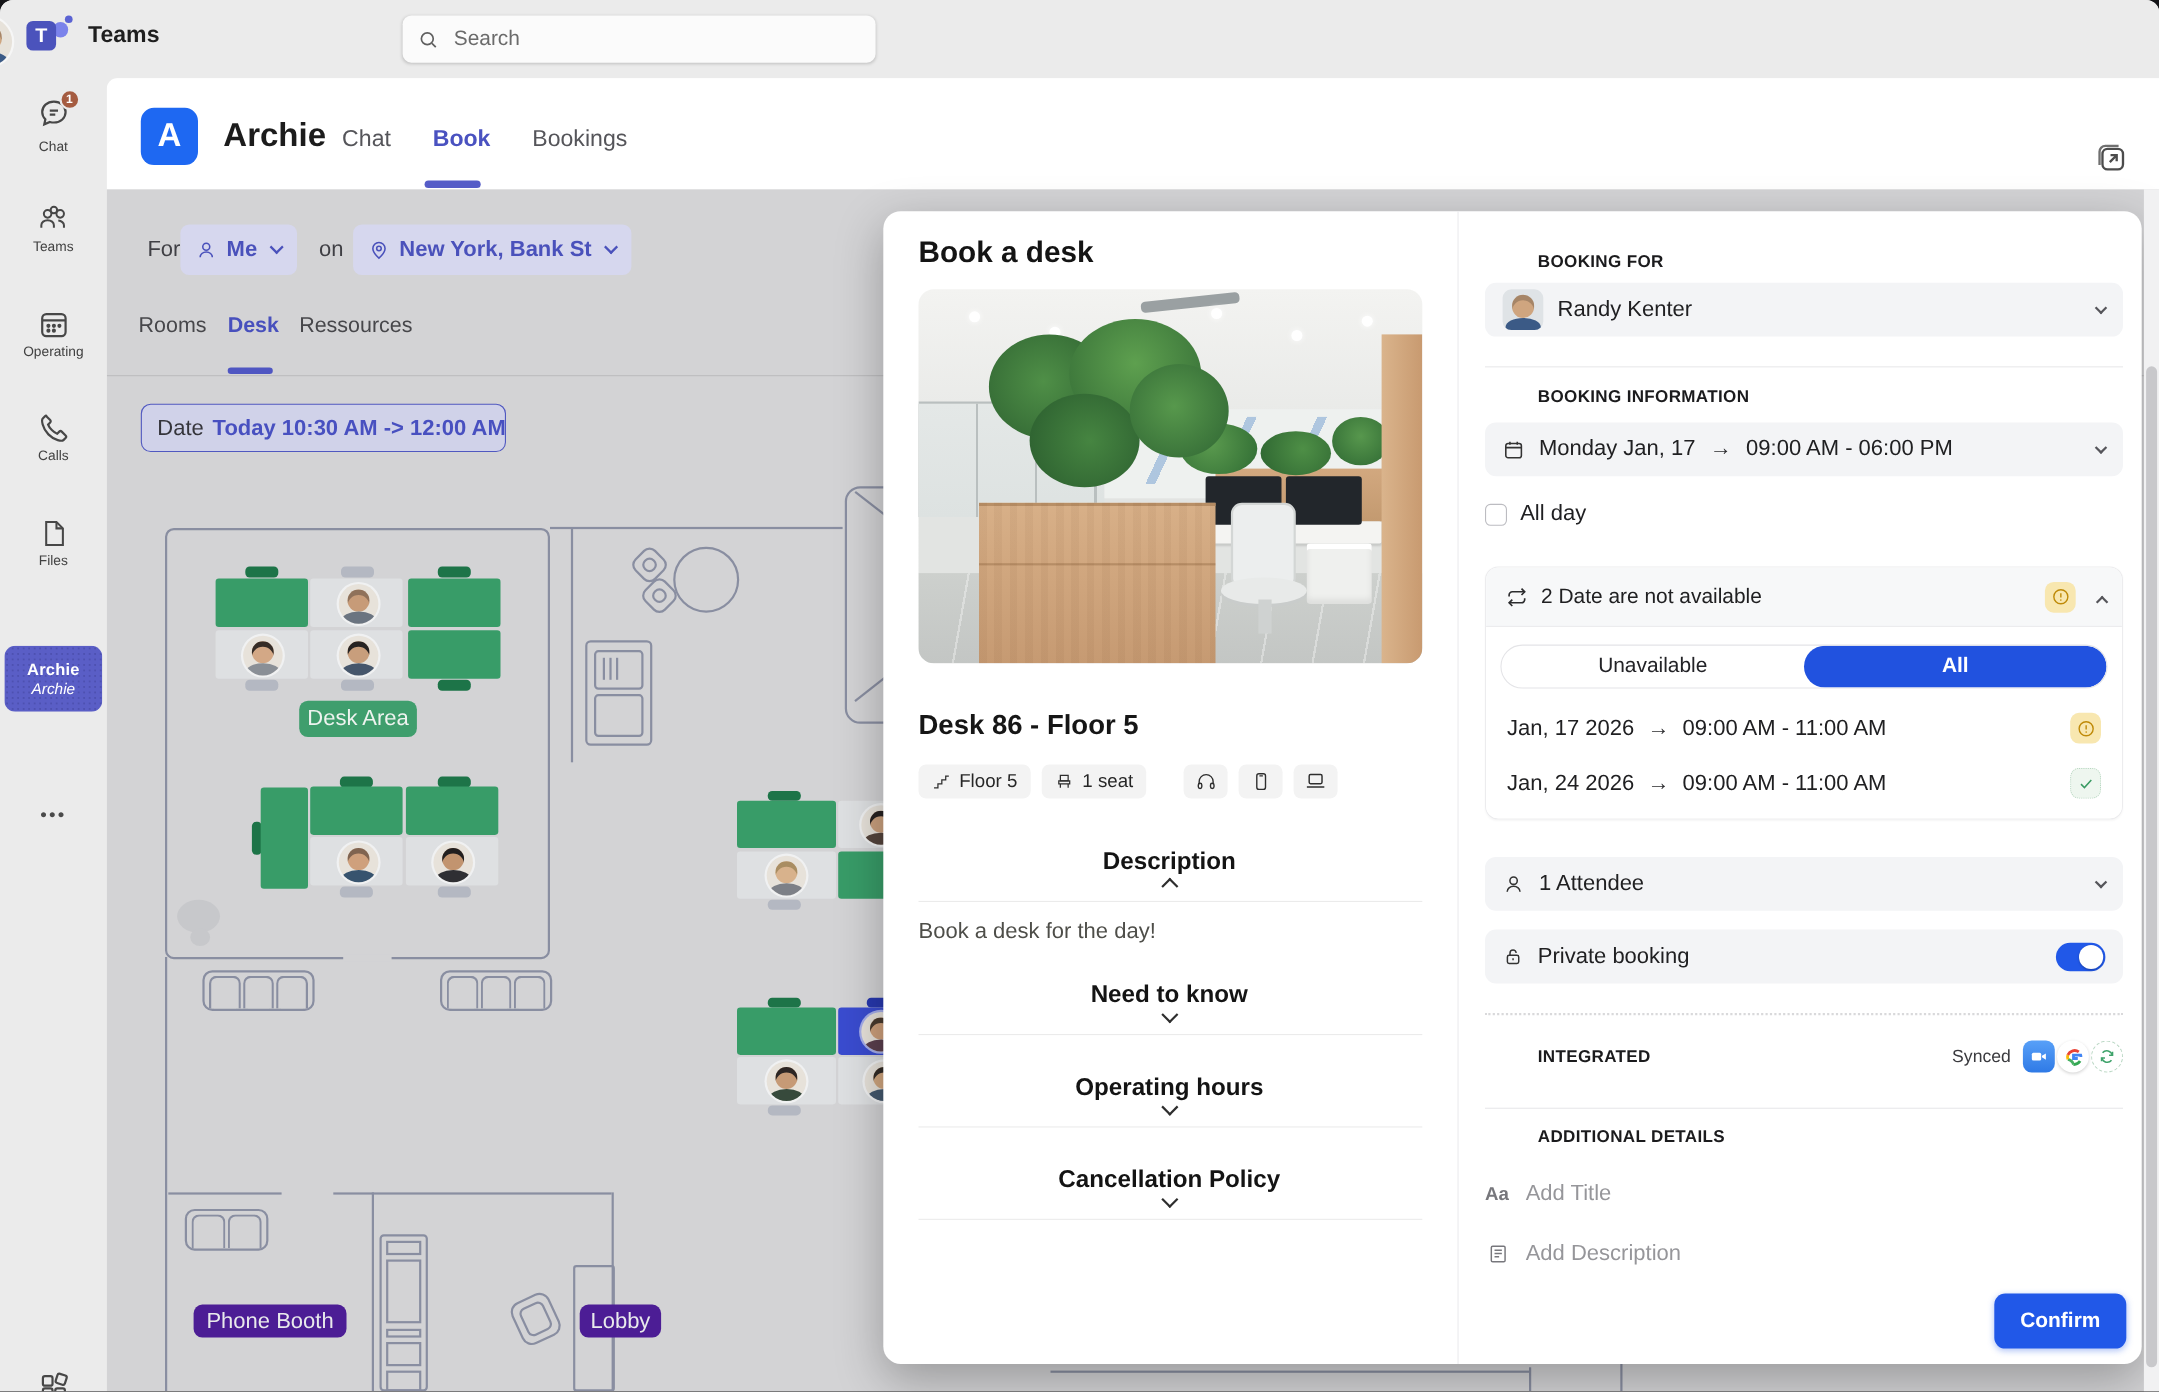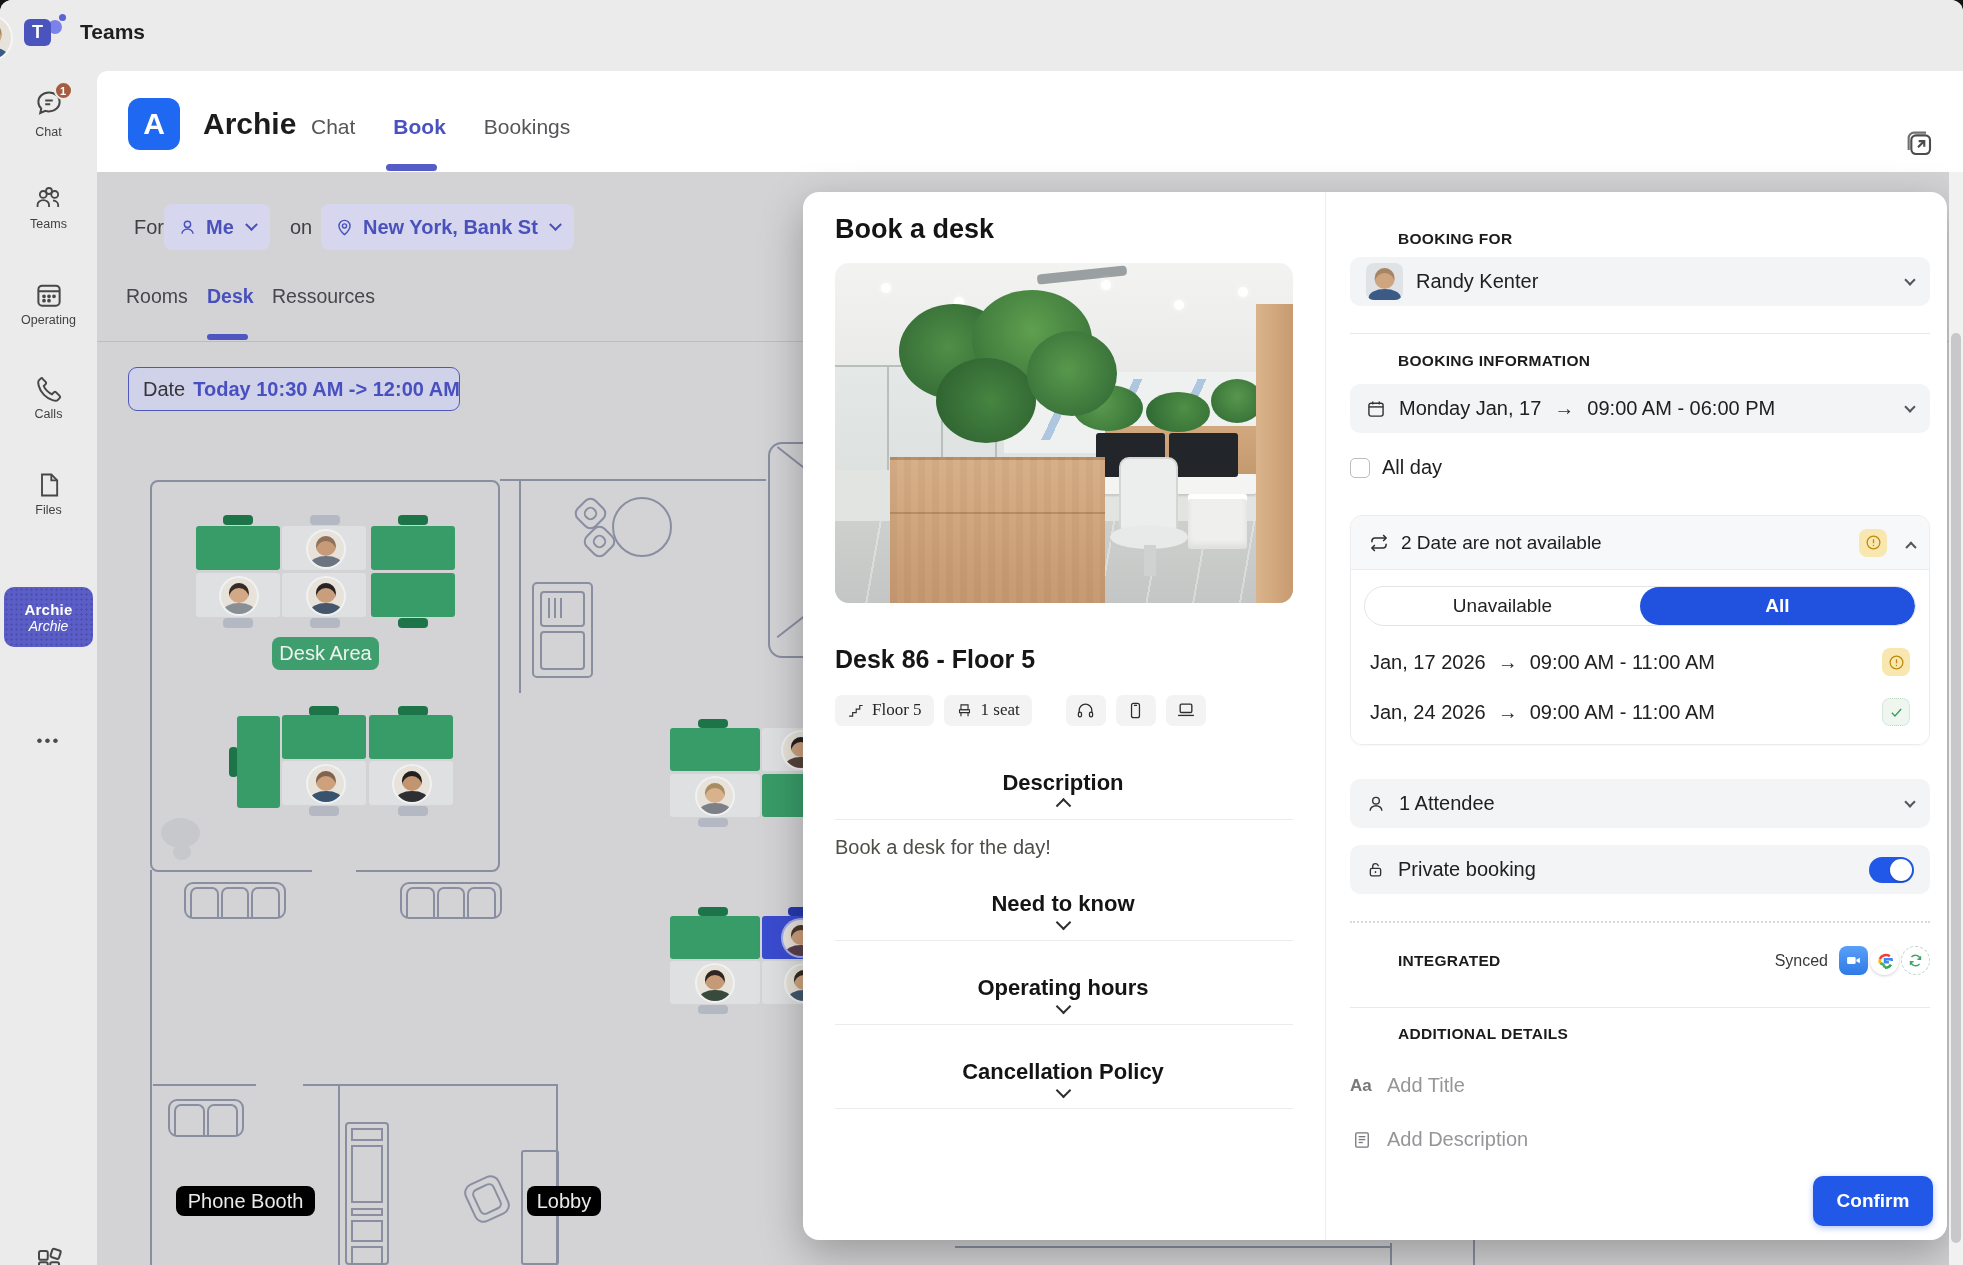--- a/index.html
+++ b/index.html
@@ -70,21 +70,21 @@
   .desk.g{background:#389c68;}
   .desk.e{background:#dee0e2;}
   .desk.b{background:#3a4cd0;}
   .chairtab{position:absolute;border-radius:4px;}
   .chairtab.dg{background:#1d7448;}
   .chairtab.gy{background:#b4b8c2;}
   .chairtab.nv{background:#2738ae;}
   .mface{position:absolute;width:36px;height:36px;}
   .maplabel{position:absolute;border-radius:8px;display:flex;align-items:center;justify-content:center;font-size:20px;}
   .maplabel.green{background:#3f9e6d;color:#eef3ef;}
-  .maplabel.gray{background:#000000;color:#e9eaec;}
+  .maplabel.gray{background:#4c1d95;color:#e9eaec;}
   .sofa{position:absolute;border:2px solid #898ea1;border-radius:9px;display:flex;gap:0;padding:3px 3px 0 3px;}
   .cush{flex:1;border:2px solid #898ea1;border-bottom:none;border-radius:7px 7px 0 0;margin:0 1px;}
   .diamond{position:absolute;border:2px solid #898ea1;border-radius:8px;transform:rotate(45deg);}
   .diamond i{position:absolute;inset:5px;border:2px solid #898ea1;border-radius:6px;display:block;}
   .deco{position:absolute;background:#c7c8cb;border-radius:50%;}
 
   
   .modal{position:absolute;left:803px;top:192px;width:1144px;height:1048px;background:#fff;border-radius:16px;box-shadow:0 14px 44px rgba(0,0,0,.28);z-index:40;display:flex;}
   .lp{width:522px;padding:20px 32px 0 32px;}
   .lp-title{font-size:27px;font-weight:800;color:#141414;margin-top:2px;}
@@ -104,21 +104,21 @@
   .ph-planter2{position:absolute;left:59%;top:48%;width:34%;height:14%;background:linear-gradient(#d2a87f,#c39a70);}
   .ph-col{position:absolute;right:0;top:12%;width:8%;height:88%;background:linear-gradient(90deg,#dab48c,#c89a70);}
   .ph-desk{position:absolute;left:55%;top:62%;width:37%;height:6%;background:#f4f4f2;border-radius:2px;box-shadow:0 2px 2px rgba(0,0,0,.12);}
   .ph-mon{position:absolute;top:50%;height:13%;width:15%;background:#22262b;border-radius:3px;}
   .ph-drawer{position:absolute;left:77%;top:68%;width:13%;height:16%;background:#eff0ee;border-radius:3px;box-shadow:inset 0 5px 0 #fff, inset 0 -4px 6px rgba(0,0,0,.08);}
   .ph-chairback{position:absolute;left:62%;top:57%;width:13%;height:22%;background:#eceeee;border:2px solid #d3d6d5;border-radius:10px 10px 6px 6px;}
   .ph-chairseat{position:absolute;left:60%;top:77%;width:17%;height:7%;background:#e8eae9;border-radius:50%;box-shadow:0 3px 0 #c9cccb;}
   .ph-chairpole{position:absolute;left:67.5%;top:83%;width:2.5%;height:9%;background:#cfd2d1;}
 
   .desk-name{font-size:25px;font-weight:800;color:#161616;margin-top:42px;}
-  .chips{display:flex;align-items:center;gap:10px;margin-top:17px;font-family:Liberation Serif, serif;}
+  .chips{display:flex;align-items:center;gap:10px;margin-top:17px;}
   .chip{height:31px;background:#f3f3f3;border-radius:7px;display:flex;align-items:center;gap:8px;padding:0 12px;font-size:17px;color:#262626;}
   .chip svg{stroke:#2e2e2e;fill:none;stroke-width:1.6;}
   .chip.icononly{width:40px;justify-content:center;padding:0;}
   .chips .spacer{width:14px;}
   .sect{margin-top:0;}
   .sect-head{display:flex;align-items:center;justify-content:space-between;padding:12px 2px 12px 0;cursor:pointer;flex-direction:column;}
   .sect-title{font-size:22px;font-weight:800;color:#141414;}
   .sect-div{height:1px;background:#ebebeb;}
   .sect-body{font-size:20px;color:#4e4e49;padding:16px 0 8px 0;}
   .chev2{width:11px;height:11px;border-right:2.4px solid #2e2e2e;border-bottom:2.4px solid #2e2e2e;}
@@ -185,20 +185,27 @@
 <div class="window">
 
   <header class="topbar">
     <div class="brand">
       <div class="tlogo">
         <div class="c1"></div>
           <div class="c2"></div>
         <div class="sq">T</div>
       </div>
       <div class="brand-name">Teams</div>
+    </div>
+    <div class="search">
+      <svg width="20" height="20" viewBox="0 0 24 24" fill="none" stroke="#5f5f5f" stroke-width="2">
+          <circle cx="11" cy="11" r="7"></circle>
+          <line x1="16.5" y1="16.5" x2="21" y2="21"></line>
+        </svg>
+      <input value="" placeholder="Search" style="">
     </div>
     <div class="face avatar-top" style="--skin:#cfa57f;--hair:rgba(90,75,60,.35);--shirt:#3b5a86;"></div>
   </header>
 
   <aside class="rail">
     <div class="rit" style="top:17px">
       <span style="position:relative">
         <svg width="30" height="30" viewBox="0 0 24 24">
             <path d="M12 3.5c5 0 8.5 3.4 8.5 7.6S17 18.7 12 18.7c-1 0-2-.14-2.9-.4L5 20l.8-3.6c-1.4-1.3-2.3-3.2-2.3-5.3C3.5 6.9 7 3.5 12 3.5z"></path>
             <line x1="9" y1="10" x2="15" y2="10"></line>

